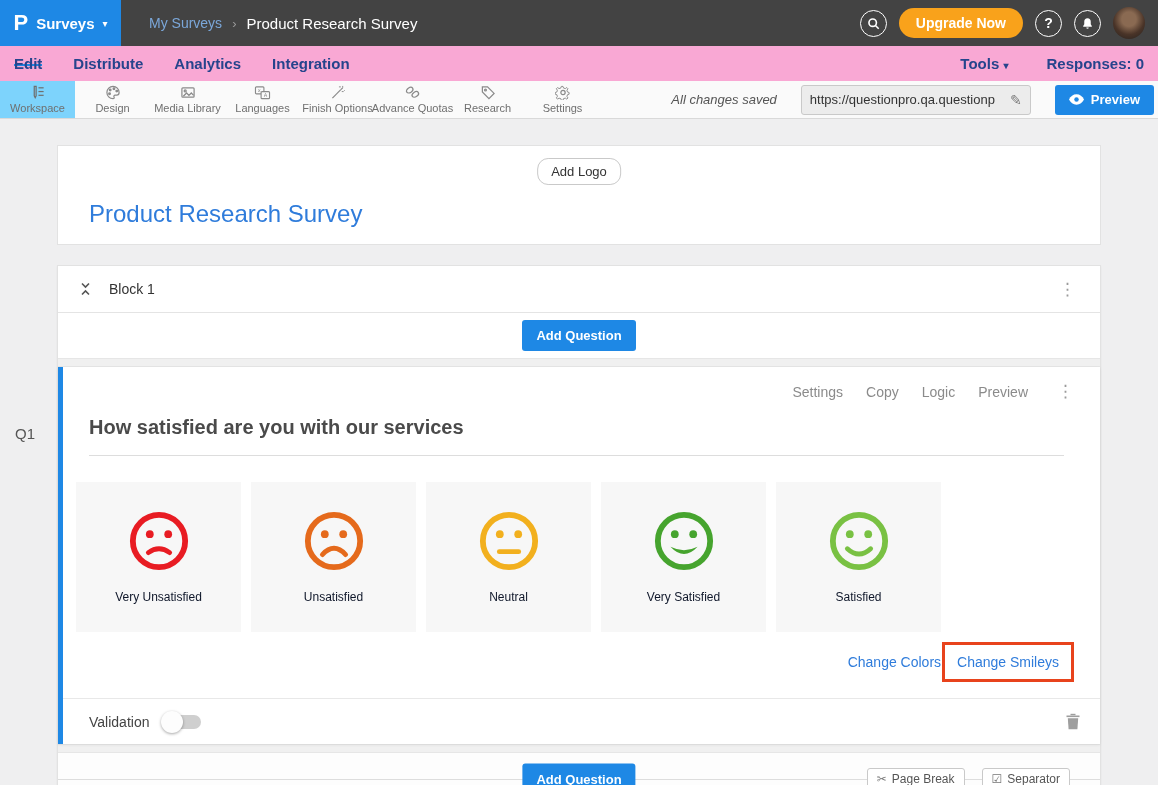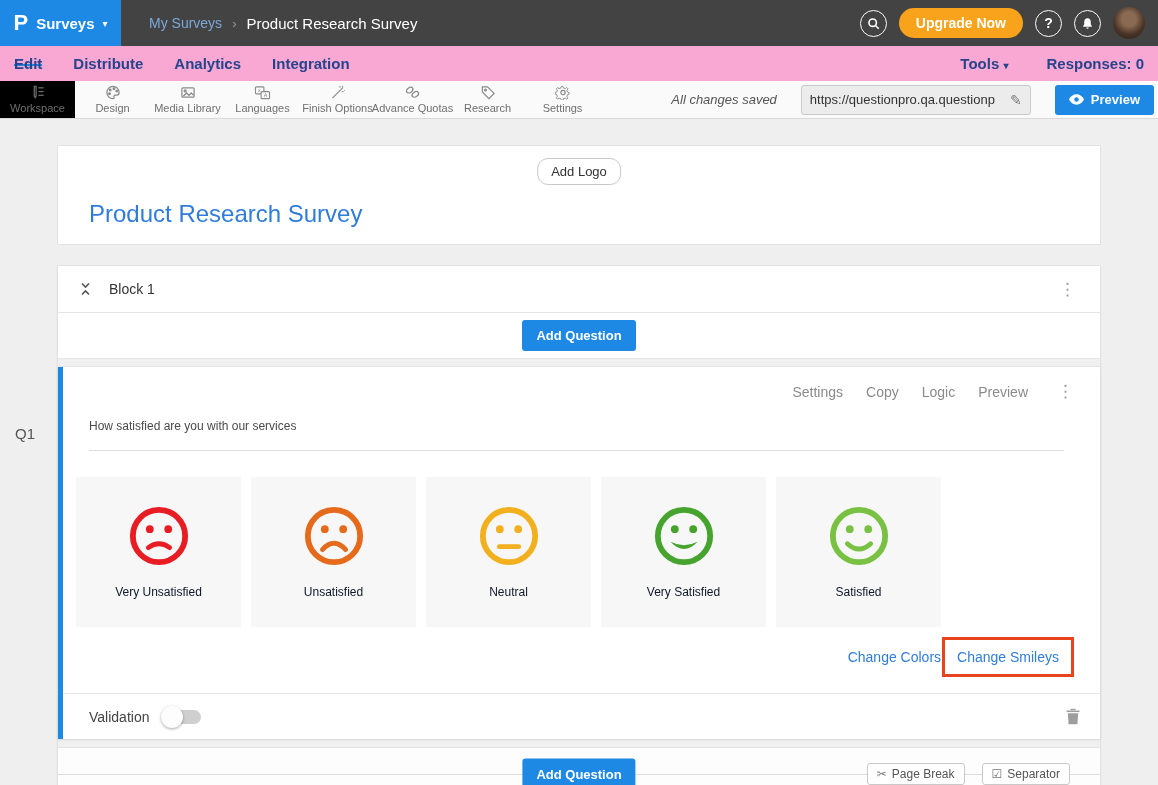--- a/index.html
+++ b/index.html
@@ -34,21 +34,21 @@
   .nav-right { margin-left:auto; display:flex; align-items:center; gap:38px; }
   .tools-link { color:#26448c; font-size:15px; font-weight:600; cursor:pointer; }
   .tools-link .caret { color:#26448c; }
   .responses { color:#26448c; font-size:15px; font-weight:600; }
 
   
   .toolbar { height:38px; background:#fafafa; border-bottom:1px solid #d9d9d9; display:flex;
     align-items:stretch; }
   .tool-item { width:75px; display:flex; flex-direction:column; align-items:center;
     justify-content:center; gap:2px; cursor:pointer; }
-  .tool-item.active { background:#000000; }
+  .tool-item.active { background:#7dd3fc; }
   .tool-item svg { display:block; }
   .tool-label { font-size:11px; color:#6f6f6f; white-space:nowrap; }
   .toolbar-right { margin-left:auto; display:flex; align-items:center; gap:24px; padding-right:4px; }
   .saved-status { font-style:italic; font-size:13px; color:#555; }
   .url-box { display:flex; align-items:center; width:230px; height:30px; background:#ececec;
     border:1px solid #c9c9c9; border-radius:3px; overflow:hidden; }
   .url-box input { flex:1; min-width:0; border:none; background:transparent; font-size:13px;
     color:#333; padding:0 4px 0 8px; font-family:"Liberation Sans", sans-serif; outline:none; }
   .pencil { padding:0 8px; color:#777; font-size:14px; cursor:pointer; }
   .preview-btn { height:30px; background:#1e88e5; border:none; border-radius:3px; color:#fff;
@@ -78,21 +78,21 @@
   .strip { height:9px; background:#f0f0f0; border-top:1px solid #e6e6e6; border-bottom:1px solid #e6e6e6; }
 
   
   .question { border-left:5px solid #1e88e5; padding-top:14px; position:relative;
     box-shadow:0 1px 3px rgba(0,0,0,.07); }
   .q-label { position:absolute; left:-48px; top:58px; color:#555; font-size:15px; }
   .q-actions { display:flex; justify-content:flex-end; align-items:center; gap:23px;
     padding-right:20px; font-size:14px; color:#8b8b8b; }
   .q-action { cursor:pointer; }
   .q-text-row { margin:14px 36px 0 26px; border-bottom:1px solid #ddd; padding-bottom:16px; }
-  .q-text { font-size:12px; color:#4a4a4a; font-weight:400; cursor:text; }
+  .q-text { font-size:20px; color:#4a4a4a; font-weight:700; cursor:text; }
   .smiley-row { display:flex; gap:10px; margin:26px 0 0 13px; }
   .smiley-card { width:165px; height:150px; background:#f7f7f7; display:flex; flex-direction:column;
     align-items:center; justify-content:center; cursor:pointer; }
   .smiley-card svg { display:block; }
   .smiley-label { margin-top:18px; font-size:12px; color:#0f172a; }
   .smiley .ring { stroke:var(--smiley-color); }
   .smiley .eye { fill:var(--smiley-color); }
   .smiley .mouth-stroke { stroke:var(--smiley-color); }
   .smiley .mouth-fill { fill:var(--smiley-color); }
   .links-row { display:flex; justify-content:flex-end; align-items:center; margin:8px 26px 0 0; height:44px; }

